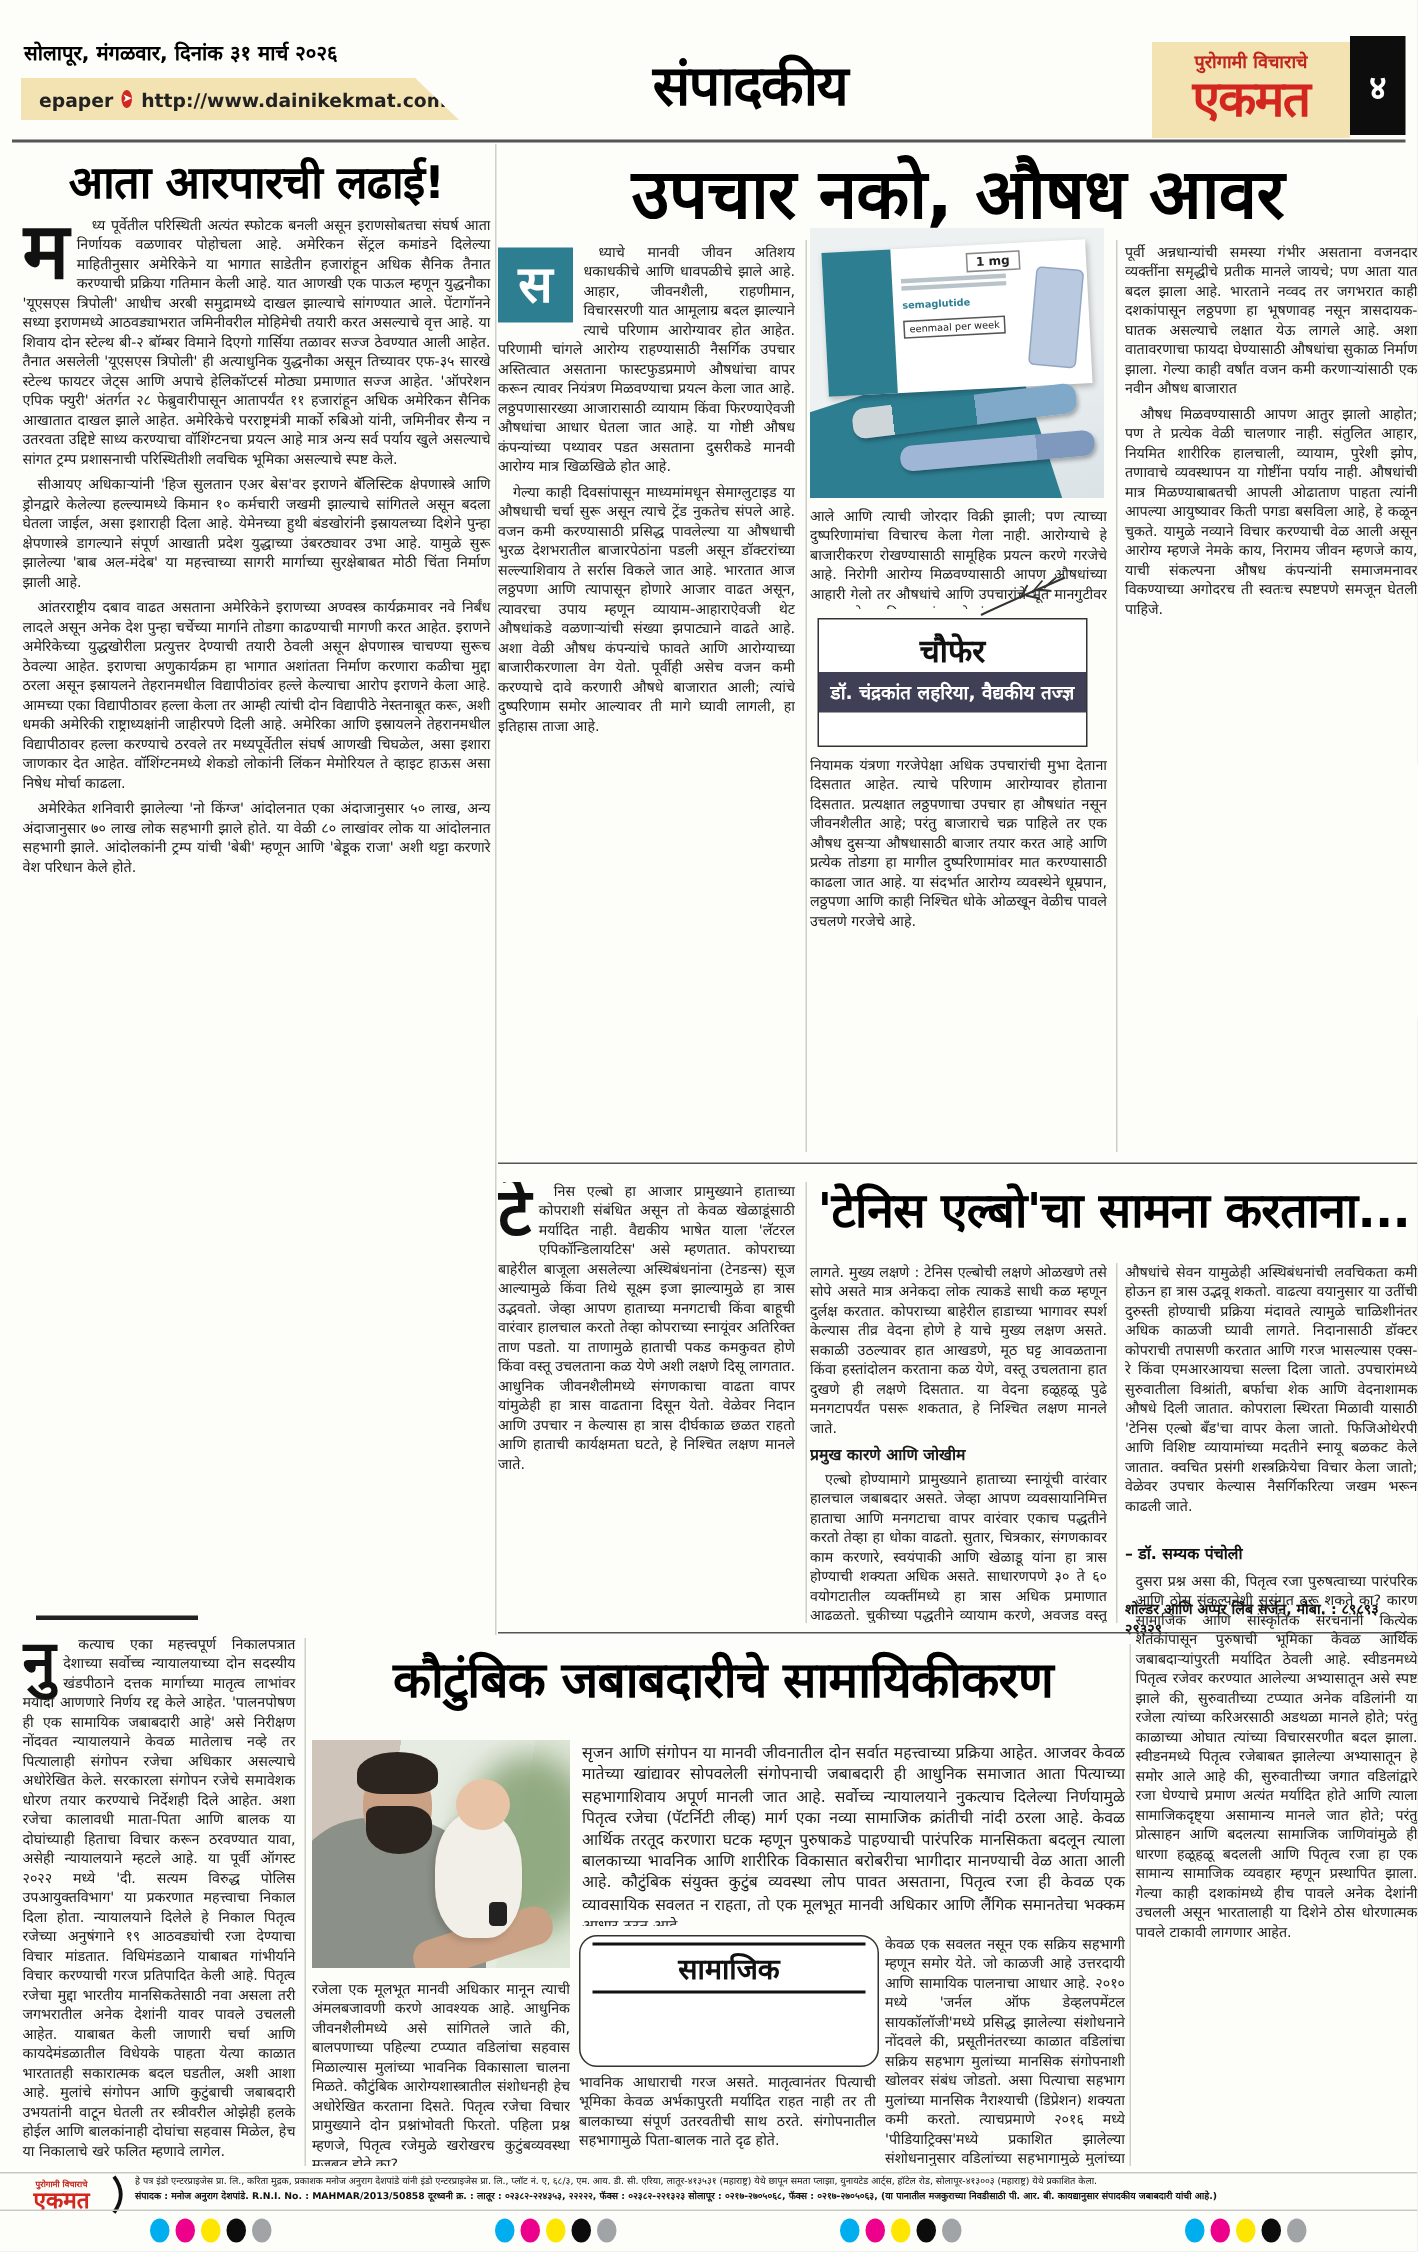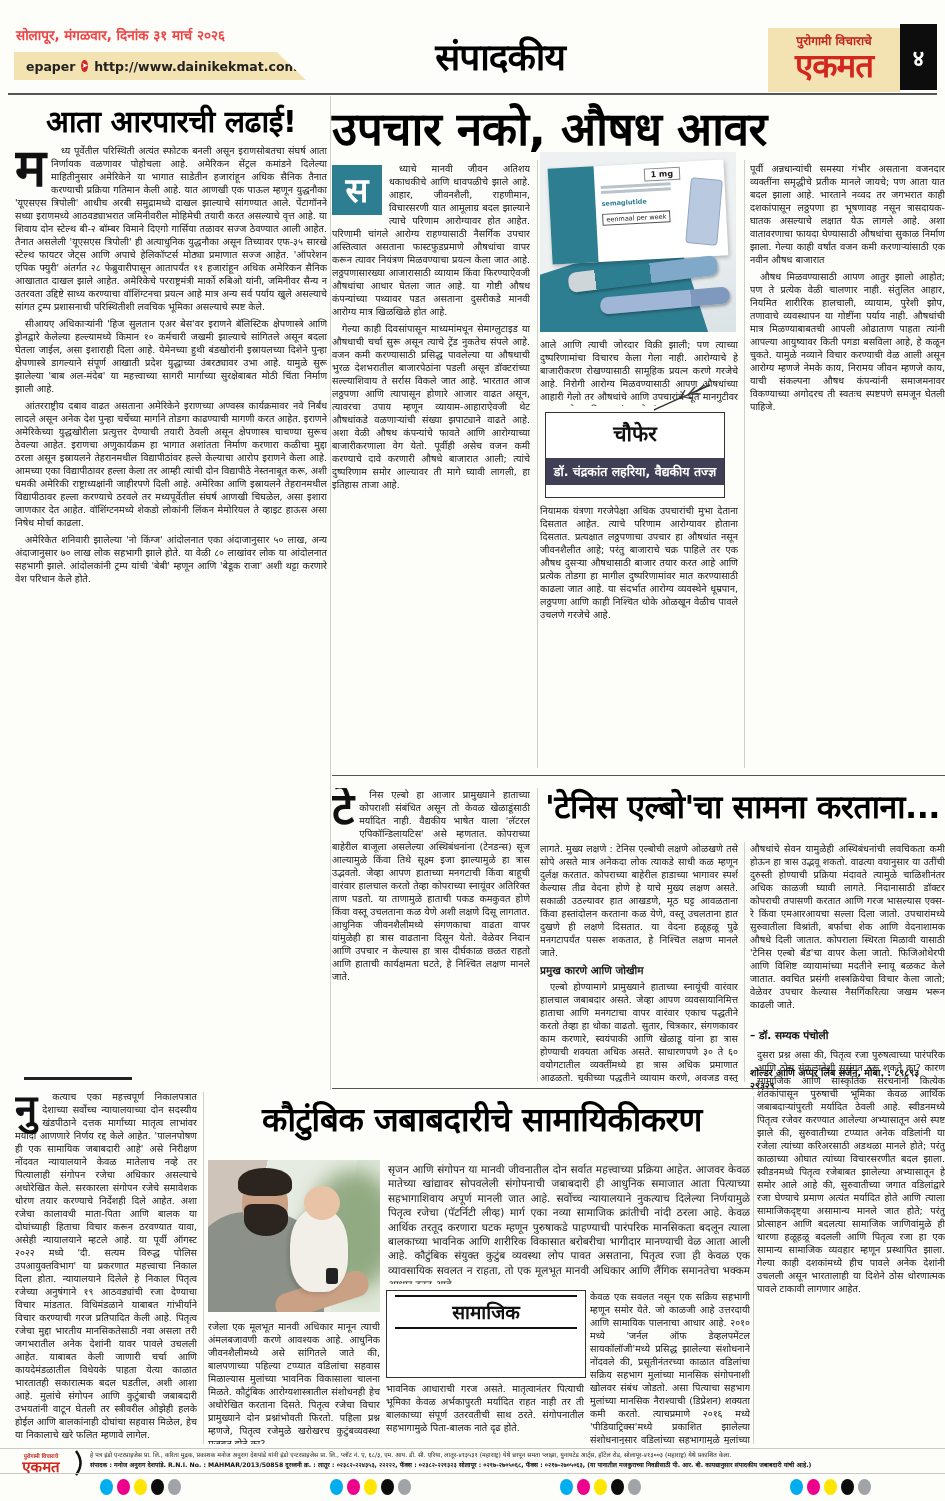--- a/index.html
+++ b/index.html
@@ -9,35 +9,35 @@
   .bodytext{font-size:9.5px;line-height:1.37;text-align:justify;color:#1b1b1b;overflow:hidden;}
   .bodytext p{margin:0 0 4px 0;text-indent:10px;}
   .bodytext p:first-child{text-indent:0;}
   .hl{font-weight:bold;color:#000;letter-spacing:-0.5px;}
   .rule{background:#555;}
   .hair{background:#c9c9c4;}
   .dropcap{float:left;font-weight:bold;line-height:0.85;margin:2px 5px 0 0;color:#111;}
   .dc-box{float:left;width:50px;height:50px;background:#2e7e92;color:#fff;font-weight:bold;
           font-size:34px;display:flex;align-items:center;justify-content:center;margin:3px 7px 2px 0;}
   
-  .dateline{font-size:13.5px;font-weight:bold;color:#ef4444;}
+  .dateline{font-size:13.5px;font-weight:bold;color:#000000;}
   .ribbon{background:#f3e3b2;clip-path:polygon(0 0,90% 0,100% 100%,0 100%);
           display:flex;align-items:center;gap:6px;padding:0 30px 0 12px;}
   .ribbon .lbl{font-size:12.5px;font-weight:bold;color:#222;}
   .ribbon .dot{width:12px;height:12px;border-radius:50%;background:#d2261f;display:inline-block;
                color:#fff;font-size:8px;line-height:12px;text-align:center;font-weight:bold;}
   .section-title{font-size:37px;font-weight:bold;color:#000;text-align:center;letter-spacing:-1px;}
   .logo-tan{background:#f3e3b2;text-align:center;padding-top:4px;}
   .logo-tag{font-size:12px;font-weight:bold;color:#c1261d;}
   .logo-name{font-size:33px;font-weight:bold;color:#d2261f;line-height:1.0;letter-spacing:-1px;}
   .pg-black{background:#0d0d0d;color:#fff;display:flex;align-items:center;justify-content:center;
             font-size:22px;font-weight:bold;}
   
   .chaufer{border:1px solid #333;background:#fff;}
-  .chaufer .t{font-size:21px;font-weight:bold;text-align:center;padding:6px 0 11px;}
+  .chaufer .t{font-size:21px;font-weight:bold;text-align:center;padding:6px 0 1px;}
   .darkbar{background:#3f3f55;color:#fff;text-align:center;font-weight:bold;}
   .social-box{border:1px solid #333;background:#fff;}
   .social-box .t{font-size:19px;font-weight:bold;text-align:center;border-top:2px solid #111;
                  border-bottom:2px solid #111;margin:4px 8px;padding:2px 0;}
   
   .med-img{background:linear-gradient(160deg,#eef1f2 55%,#d9e2e6);overflow:hidden;}
   .med-tri{position:absolute;left:-30px;bottom:-55px;width:190px;height:130px;background:#2e7e92;
            transform:rotate(-18deg);}
   .med-box{position:absolute;left:10px;top:12px;width:176px;height:96px;background:#fff;
            transform:rotate(-3deg);box-shadow:1px 2px 4px rgba(0,0,0,.25);}
@@ -110,21 +110,21 @@
   <div class="abs bodytext" style="left:15px;top:1090px;width:182px;height:352px;">
     <span class="dropcap" style="font-size:40px;">नु</span>
     <p>कत्याच एका महत्त्वपूर्ण निकालपत्रात देशाच्या सर्वोच्च न्यायालयाच्या दोन सदस्यीय खंडपीठाने दत्तक मार्गाच्या मातृत्व लाभांवर मर्यादा आणणारे निर्णय रद्द केले आहेत. 'पालनपोषण ही एक सामायिक जबाबदारी आहे' असे निरीक्षण नोंदवत न्यायालयाने केवळ मातेलाच नव्हे तर पित्यालाही संगोपन रजेचा अधिकार असल्याचे अधोरेखित केले. सरकारला संगोपन रजेचे समावेशक धोरण तयार करण्याचे निर्देशही दिले आहेत. अशा रजेचा कालावधी माता-पिता आणि बालक या दोघांच्याही हिताचा विचार करून ठरवण्यात यावा, असेही न्यायालयाने म्हटले आहे. या पूर्वी ऑगस्ट २०२२ मध्ये 'दी. सत्यम विरुद्ध पोलिस उपआयुक्तविभाग' या प्रकरणात महत्त्वाचा निकाल दिला होता. न्यायालयाने दिलेले हे निकाल पितृत्व रजेच्या अनुषंगाने १९ आठवड्यांची रजा देण्याचा विचार मांडतात. विधिमंडळाने याबाबत गांभीर्याने विचार करण्याची गरज प्रतिपादित केली आहे. पितृत्व रजेचा मुद्दा भारतीय मानसिकतेसाठी नवा असला तरी जगभरातील अनेक देशांनी यावर पावले उचलली आहेत. याबाबत केली जाणारी चर्चा आणि कायदेमंडळातील विधेयके पाहता येत्या काळात भारतातही सकारात्मक बदल घडतील, अशी आशा आहे. मुलांचे संगोपन आणि कुटुंबाची जबाबदारी उभयतांनी वाटून घेतली तर स्त्रीवरील ओझेही हलके होईल आणि बालकांनाही दोघांचा सहवास मिळेल, हेच या निकालाचे खरे फलित म्हणावे लागेल.</p>
   </div>
 
   <div class="abs vline" style="left:330px;top:96px;height:994px;"></div>
   <div class="abs vline" style="left:203px;top:1092px;height:352px;"></div>
   <div class="abs vline" style="left:537px;top:160px;height:608px;"></div>
   <div class="abs vline" style="left:744px;top:160px;height:608px;"></div>
 
-  <div class="abs hl" style="left:332px;top:96px;width:613px;font-size:46px;text-align:left;">उपचार नको, औषध आवर</div>
+  <div class="abs hl" style="left:332px;top:96px;width:613px;font-size:46px;text-align:center;">उपचार नको, औषध आवर</div>
   <div class="abs bodytext" style="left:332px;top:162px;width:198px;height:606px;">
     <span class="dc-box">स</span>
     <p>ध्याचे मानवी जीवन अतिशय धकाधकीचे आणि धावपळीचे झाले आहे. आहार, जीवनशैली, राहणीमान, विचारसरणी यात आमूलाग्र बदल झाल्याने त्याचे परिणाम आरोग्यावर होत आहेत. परिणामी चांगले आरोग्य राहण्यासाठी नैसर्गिक उपचार अस्तित्वात असताना फास्टफुडप्रमाणे औषधांचा वापर करून त्यावर नियंत्रण मिळवण्याचा प्रयत्न केला जात आहे. लठ्ठपणासारख्या आजारासाठी व्यायाम किंवा फिरण्याऐवजी औषधांचा आधार घेतला जात आहे. या गोष्टी औषध कंपन्यांच्या पथ्यावर पडत असताना दुसरीकडे मानवी आरोग्य मात्र खिळखिळे होत आहे.</p>
     <p>गेल्या काही दिवसांपासून माध्यमांमधून सेमाग्लुटाइड या औषधाची चर्चा सुरू असून त्याचे ट्रेंड नुकतेच संपले आहे. वजन कमी करण्यासाठी प्रसिद्ध पावलेल्या या औषधाची भुरळ देशभरातील बाजारपेठांना पडली असून डॉक्टरांच्या सल्ल्याशिवाय ते सर्रास विकले जात आहे. भारतात आज लठ्ठपणा आणि त्यापासून होणारे आजार वाढत असून, त्यावरचा उपाय म्हणून व्यायाम-आहाराऐवजी थेट औषधांकडे वळणाऱ्यांची संख्या झपाट्याने वाढते आहे. अशा वेळी औषध कंपन्यांचे फावते आणि आरोग्याच्या बाजारीकरणाला वेग येतो. पूर्वीही असेच वजन कमी करण्याचे दावे करणारी औषधे बाजारात आली; त्यांचे दुष्परिणाम समोर आल्यावर ती मागे घ्यावी लागली, हा इतिहास ताजा आहे.</p>
   </div>
 
   <div class="abs med-img" style="left:540px;top:152px;width:196px;height:180px;">
     <div class="med-tri"></div>
     <div class="med-box">
       <div class="med-box-left"></div>
@@ -199,21 +199,21 @@
   </div>
 
   <div class="abs bodytext" style="left:388px;top:1162px;width:362px;height:122px;font-size:10.5px;">
     <p>सृजन आणि संगोपन या मानवी जीवनातील दोन सर्वात महत्त्वाच्या प्रक्रिया आहेत. आजवर केवळ मातेच्या खांद्यावर सोपवलेली संगोपनाची जबाबदारी ही आधुनिक समाजात आता पित्याच्या सहभागाशिवाय अपूर्ण मानली जात आहे. सर्वोच्च न्यायालयाने नुकत्याच दिलेल्या निर्णयामुळे पितृत्व रजेचा (पॅटर्निटी लीव्ह) मार्ग एका नव्या सामाजिक क्रांतीची नांदी ठरला आहे. केवळ आर्थिक तरतूद करणारा घटक म्हणून पुरुषाकडे पाहण्याची पारंपरिक मानसिकता बदलून त्याला बालकाच्या भावनिक आणि शारीरिक विकासात बरोबरीचा भागीदार मानण्याची वेळ आता आली आहे. कौटुंबिक संयुक्त कुटुंब व्यवस्था लोप पावत असताना, पितृत्व रजा ही केवळ एक व्यावसायिक सवलत न राहता, तो एक मूलभूत मानवी अधिकार आणि लैंगिक समानतेचा भक्कम आधार ठरत आहे.</p>
   </div>
 
   <div class="abs bodytext" style="left:208px;top:1320px;width:172px;height:124px;">
     <p>रजेला एक मूलभूत मानवी अधिकार मानून त्याची अंमलबजावणी करणे आवश्यक आहे. आधुनिक जीवनशैलीमध्ये असे सांगितले जाते की, बालपणाच्या पहिल्या टप्प्यात वडिलांचा सहवास मिळाल्यास मुलांच्या भावनिक विकासाला चालना मिळते. कौटुंबिक आरोग्यशास्त्रातील संशोधनही हेच अधोरेखित करताना दिसते. पितृत्व रजेचा विचार प्रामुख्याने दोन प्रश्नांभोवती फिरतो. पहिला प्रश्न म्हणजे, पितृत्व रजेमुळे खरोखरच कुटुंबव्यवस्था मजबूत होते का?</p>
   </div>
 
-  <div class="abs social-box" style="left:386px;top:1290px;width:198px;height:86px;">
+  <div class="abs social-box" style="left:386px;top:1290px;width:198px;height:86px;border-radius:12px;">
     <div class="t">सामाजिक</div>
   </div>
   <div class="abs bodytext" style="left:386px;top:1382px;width:198px;height:62px;">
     <p>भावनिक आधाराची गरज असते. मातृत्वानंतर पित्याची भूमिका केवळ अर्भकापुरती मर्यादित राहत नाही तर ती बालकाच्या संपूर्ण उतरवतीची साथ ठरते. संगोपनातील सहभागामुळे पिता-बालक नाते दृढ होते.</p>
   </div>
   <div class="abs bodytext" style="left:590px;top:1290px;width:160px;height:154px;">
     <p>केवळ एक सवलत नसून एक सक्रिय सहभागी म्हणून समोर येते. जो काळजी आहे उत्तरदायी आणि सामायिक पालनाचा आधार आहे. २०१० मध्ये 'जर्नल ऑफ डेव्हलपमेंटल सायकॉलॉजी'मध्ये प्रसिद्ध झालेल्या संशोधनाने नोंदवले की, प्रसूतीनंतरच्या काळात वडिलांचा सक्रिय सहभाग मुलांच्या मानसिक संगोपनाशी खोलवर संबंध जोडतो. असा पित्याचा सहभाग मुलांच्या मानसिक नैराश्याची (डिप्रेशन) शक्यता कमी करतो. त्याचप्रमाणे २०१६ मध्ये 'पीडियाट्रिक्स'मध्ये प्रकाशित झालेल्या संशोधनानुसार वडिलांच्या सहभागामुळे मुलांच्या वर्तनविषयक समस्या कमी होतात आणि शैक्षणिक प्रगतीमध्येही सुधारणा दिसून येते.</p>
   </div>
   <div class="abs bodytext" style="left:757px;top:1048px;width:188px;height:348px;">
     <p>दुसरा प्रश्न असा की, पितृत्व रजा पुरुषत्वाच्या पारंपरिक आणि ठोस संकल्पनेशी सुसंगत ठरू शकते का? कारण सामाजिक आणि सांस्कृतिक संरचनांनी कित्येक शतकांपासून पुरुषाची भूमिका केवळ आर्थिक जबाबदाऱ्यांपुरती मर्यादित ठेवली आहे. स्वीडनमध्ये पितृत्व रजेवर करण्यात आलेल्या अभ्यासातून असे स्पष्ट झाले की, सुरुवातीच्या टप्प्यात अनेक वडिलांनी या रजेला त्यांच्या करिअरसाठी अडथळा मानले होते; परंतु काळाच्या ओघात त्यांच्या विचारसरणीत बदल झाला. स्वीडनमध्ये पितृत्व रजेबाबत झालेल्या अभ्यासातून हे समोर आले आहे की, सुरुवातीच्या जगात वडिलांद्वारे रजा घेण्याचे प्रमाण अत्यंत मर्यादित होते आणि त्याला सामाजिकदृष्ट्या असामान्य मानले जात होते; परंतु प्रोत्साहन आणि बदलत्या सामाजिक जाणिवांमुळे ही धारणा हळूहळू बदलली आणि पितृत्व रजा हा एक सामान्य सामाजिक व्यवहार म्हणून प्रस्थापित झाला. गेल्या काही दशकांमध्ये हीच पावले अनेक देशांनी उचलली असून भारतालाही या दिशेने ठोस धोरणात्मक पावले टाकावी लागणार आहेत.</p>

